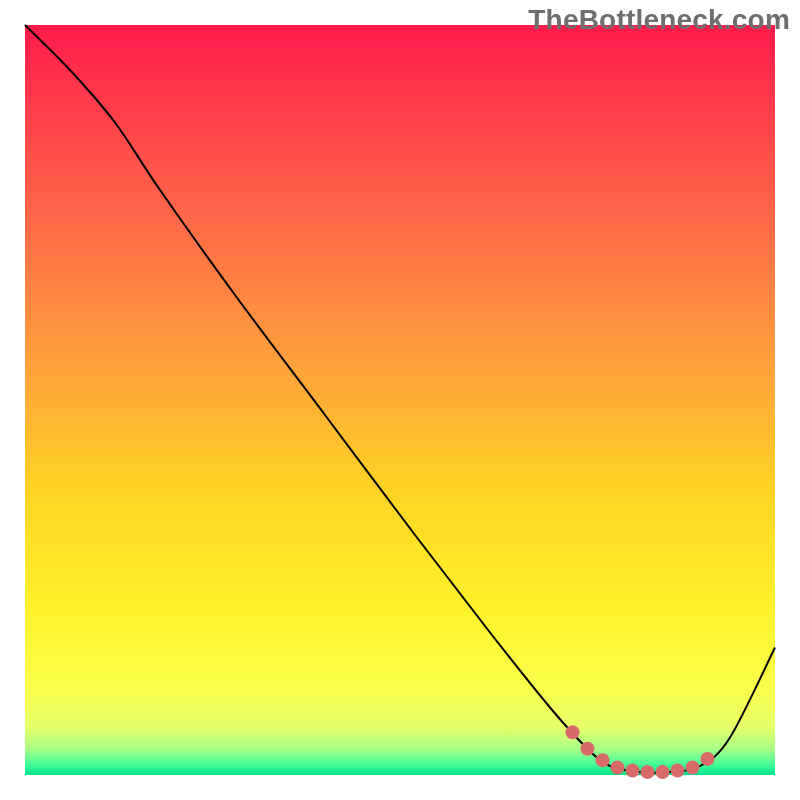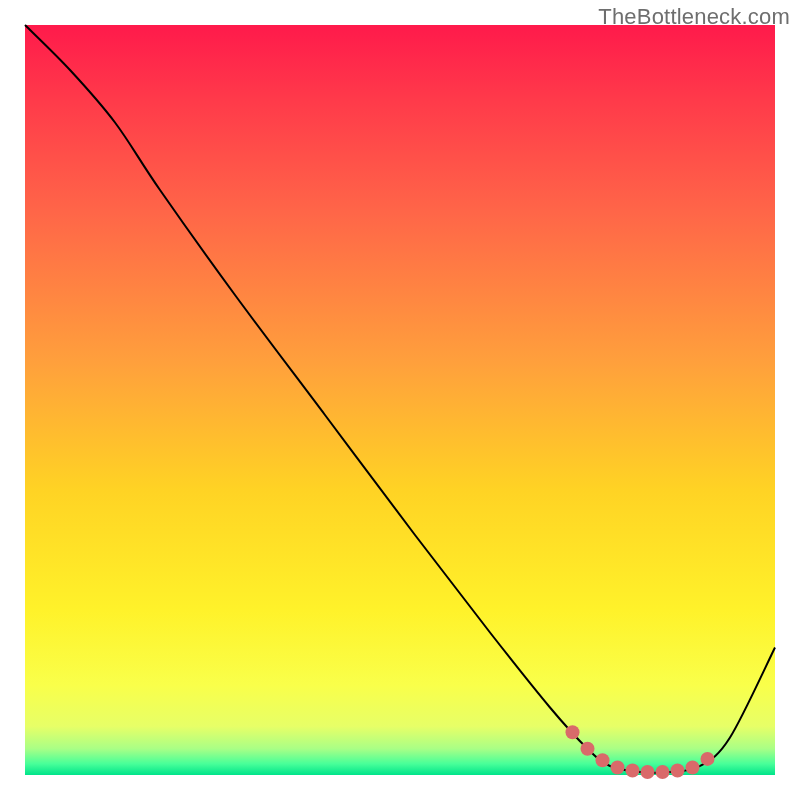--- a/index.html
+++ b/index.html
@@ -12,22 +12,22 @@
   }
   .container {
     position: relative;
     width: 800px;
     height: 800px;
   }
   .watermark {
     position: absolute;
     top: 4px;
     right: 10px;
-    font-size: 22px;
-    font-weight: normal;
+    font-size: 28px;
+    font-weight: bold;
     color: #6e6e6e;
     letter-spacing: 0.2px;
     z-index: 10;
   }
   svg {
     display: block;
   }
 </style>
 </head>
 <body>

